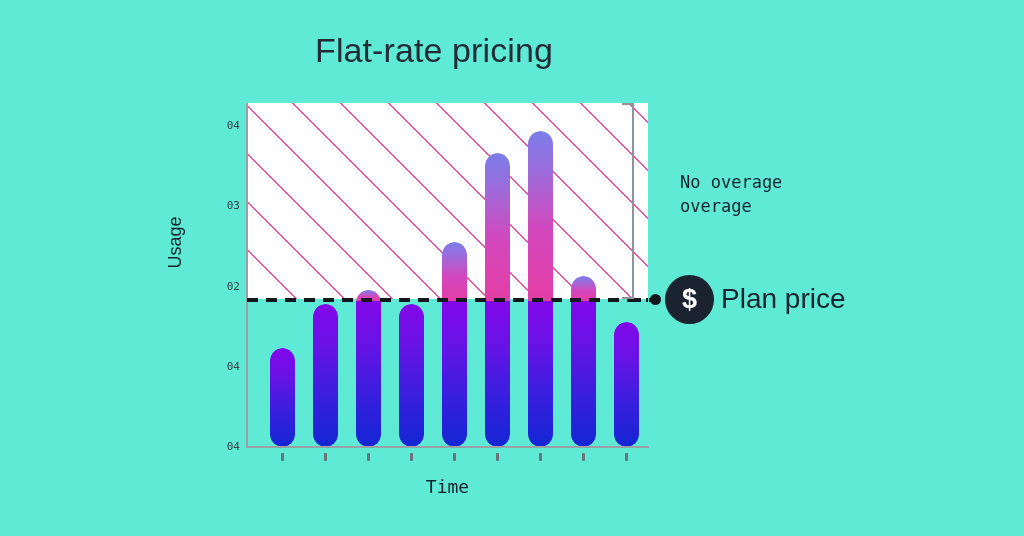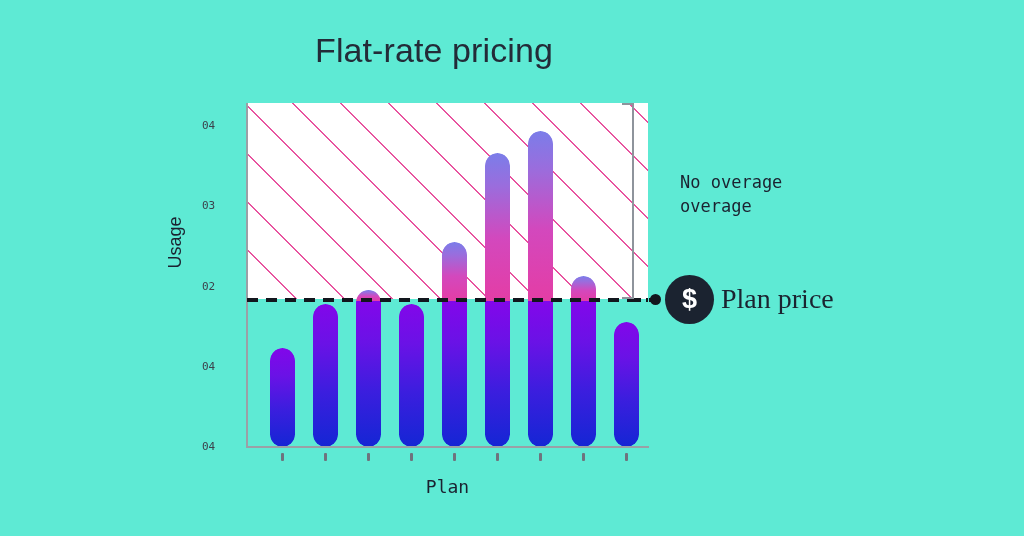--- a/index.html
+++ b/index.html
@@ -81,21 +81,21 @@
     width: 403px;
     height: 2px;
     background: #9aa0a6;
   }
 
   
   .y-tick-label {
     position: absolute;
     right: 0;
     width: 38px;
-    text-align: left;
+    text-align: right;
     font-family: "DejaVu Sans Mono", "Liberation Mono", monospace;
     font-size: 11px;
     color: #3c424c;
     letter-spacing: 0px;
   }
   #y-tick-wrap {
     position: absolute;
     left: 194px;
     top: 0;
     width: 46px;
@@ -214,21 +214,21 @@
     font-size: 27px;
     font-weight: 700;
     color: #ffffff;
     line-height: 1;
     margin-top: -1px;
   }
   #plan-price-label {
     position: absolute;
     left: 721px;
     top: 283px;
-    font-family: Liberation Serif, serif;
+    font-family: Liberation Sans, sans-serif;
     font-size: 28px;
     color: #1b2330;
     white-space: nowrap;
   }
 
   
   #overage-bracket {
     position: absolute;
     left: 622px;
     top: 103px;
@@ -312,21 +312,21 @@
       <div class="x-tick" style="left: 367px;"></div>
       <div class="x-tick" style="left: 410px;"></div>
       <div class="x-tick" style="left: 453px;"></div>
       <div class="x-tick" style="left: 496px;"></div>
       <div class="x-tick" style="left: 539px;"></div>
       <div class="x-tick" style="left: 582px;"></div>
       <div class="x-tick" style="left: 625px;"></div>
     </div>
 
   <div id="y-axis-title">Usage</div>
-  <div id="x-axis-title">Plan</div>
+  <div id="x-axis-title">Time</div>
 
   <div id="plan-price-line"></div>
   <div id="plan-price-leader"></div>
   <div id="plan-price-dot"></div>
 
   <div id="plan-price-badge">
     <span id="plan-price-badge-glyph">$</span>
   </div>
   <div id="plan-price-label">Plan price</div>
 

